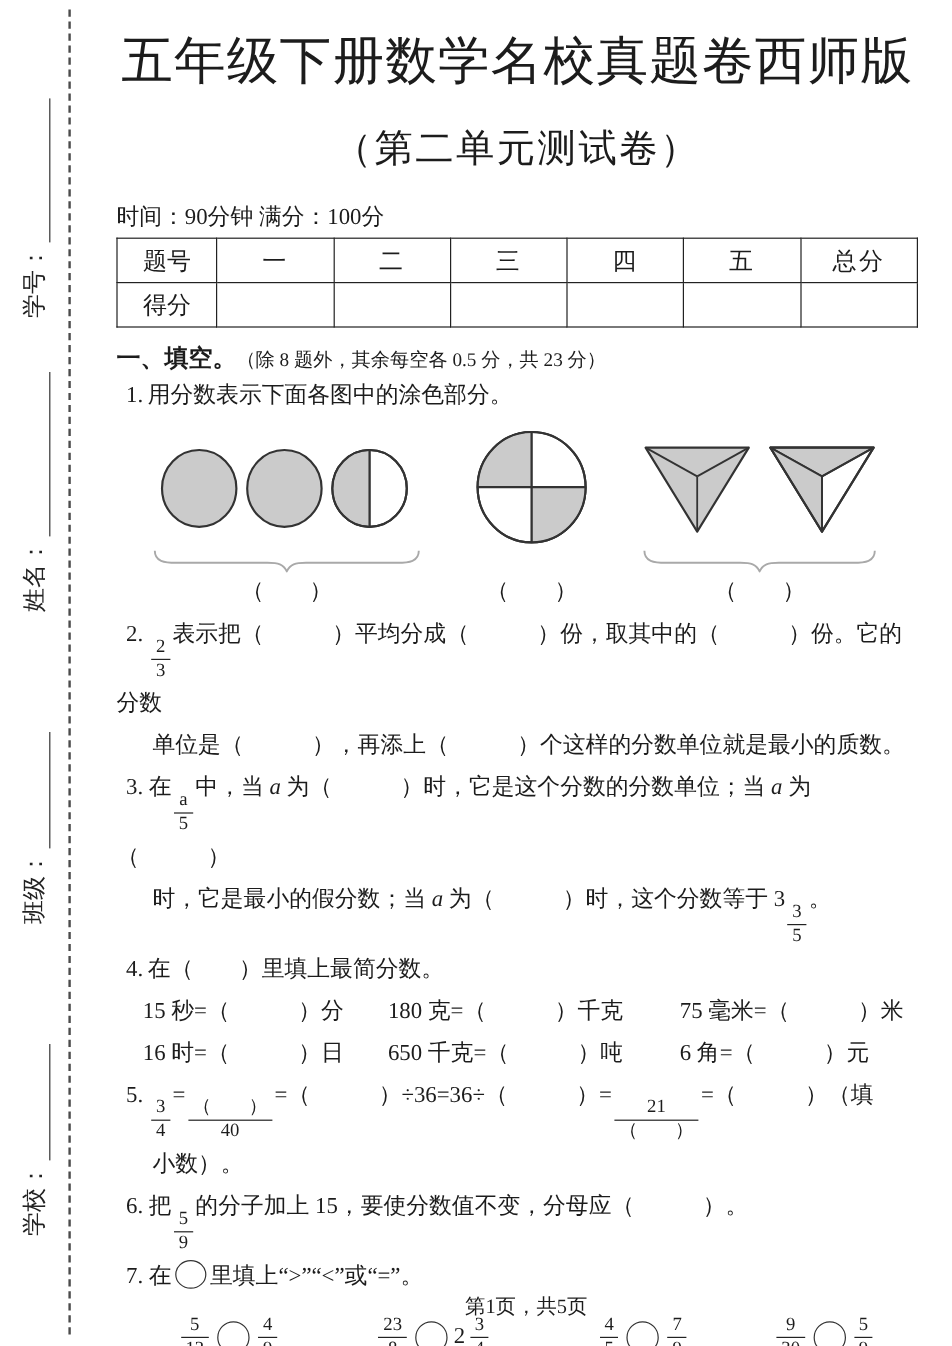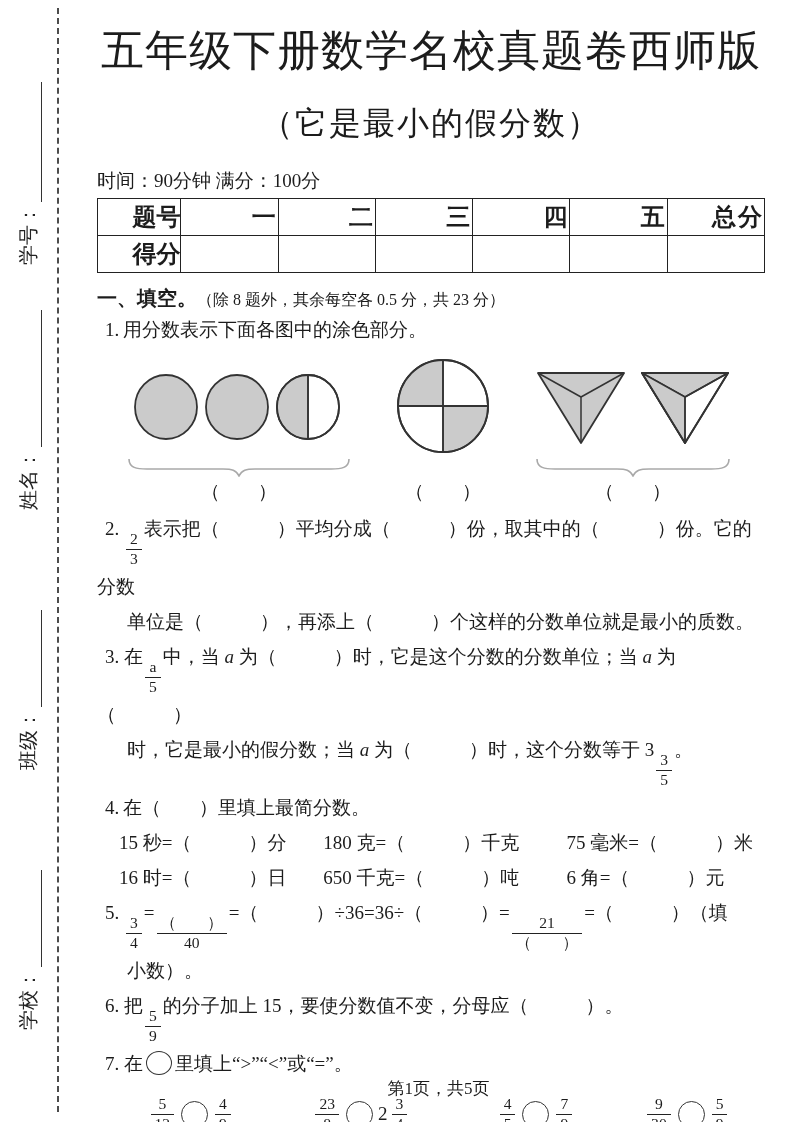--- a/index.html
+++ b/index.html
@@ -27,22 +27,22 @@
   .f4 { top:1000px; width:160px; }
 
   
   .content { position:absolute; left:97px; top:22px; width:668px; }
   .title { text-align:center; font-size:43px; font-weight:400; letter-spacing:1px; }
   .subtitle { text-align:center; font-size:32px; font-weight:400; margin-top:22px; letter-spacing:2px; }
   .info-line { font-size:19px; margin-top:22px; padding-right:2px; }
 
   table.score { width:100%; border-collapse:collapse; margin-top:4px; table-layout:fixed; }
   table.score td {
-    border:1.6px solid #222; height:37px; text-align:right;
-    font-size:24px; letter-spacing:2px;font-weight:bold;
+    border:1.6px solid #222; height:37px; text-align:center;
+    font-size:20px; letter-spacing:2px;
   }
   table.score td.first { width:12.5%; letter-spacing:0; }
 
   .sec-heading { margin-top:12px; font-size:20px; }
   .sec-heading .h-bold { font-family:Liberation Sans, sans-serif; font-weight:bold; }
   .sec-heading .h-note { font-size:16px; }
 
   .q { font-size:19px; }
   .q p { line-height:1.85; }
   .qnum { padding-left:8px; }
@@ -103,21 +103,21 @@
   <span class="blank-line"></span>
 </div>
 <div class="side-field f4">
   <span class="side-label">学校：</span>
   <span class="blank-line"></span>
 </div>
 
 <div class="content">
 
   <h1 class="title">五年级下册数学名校真题卷西师版</h1>
-  <h2 class="subtitle">（它是最小的假分数）</h2>
+  <h2 class="subtitle">（第二单元测试卷）</h2>
   <div class="info-line">时间：90分钟  满分：100分</div>
 
   <table class="score">
     <tbody>
       <tr>
           <td class="first">题号</td>
           <td>一</td>
           <td>二</td>
           <td>三</td>
           <td>四</td>

